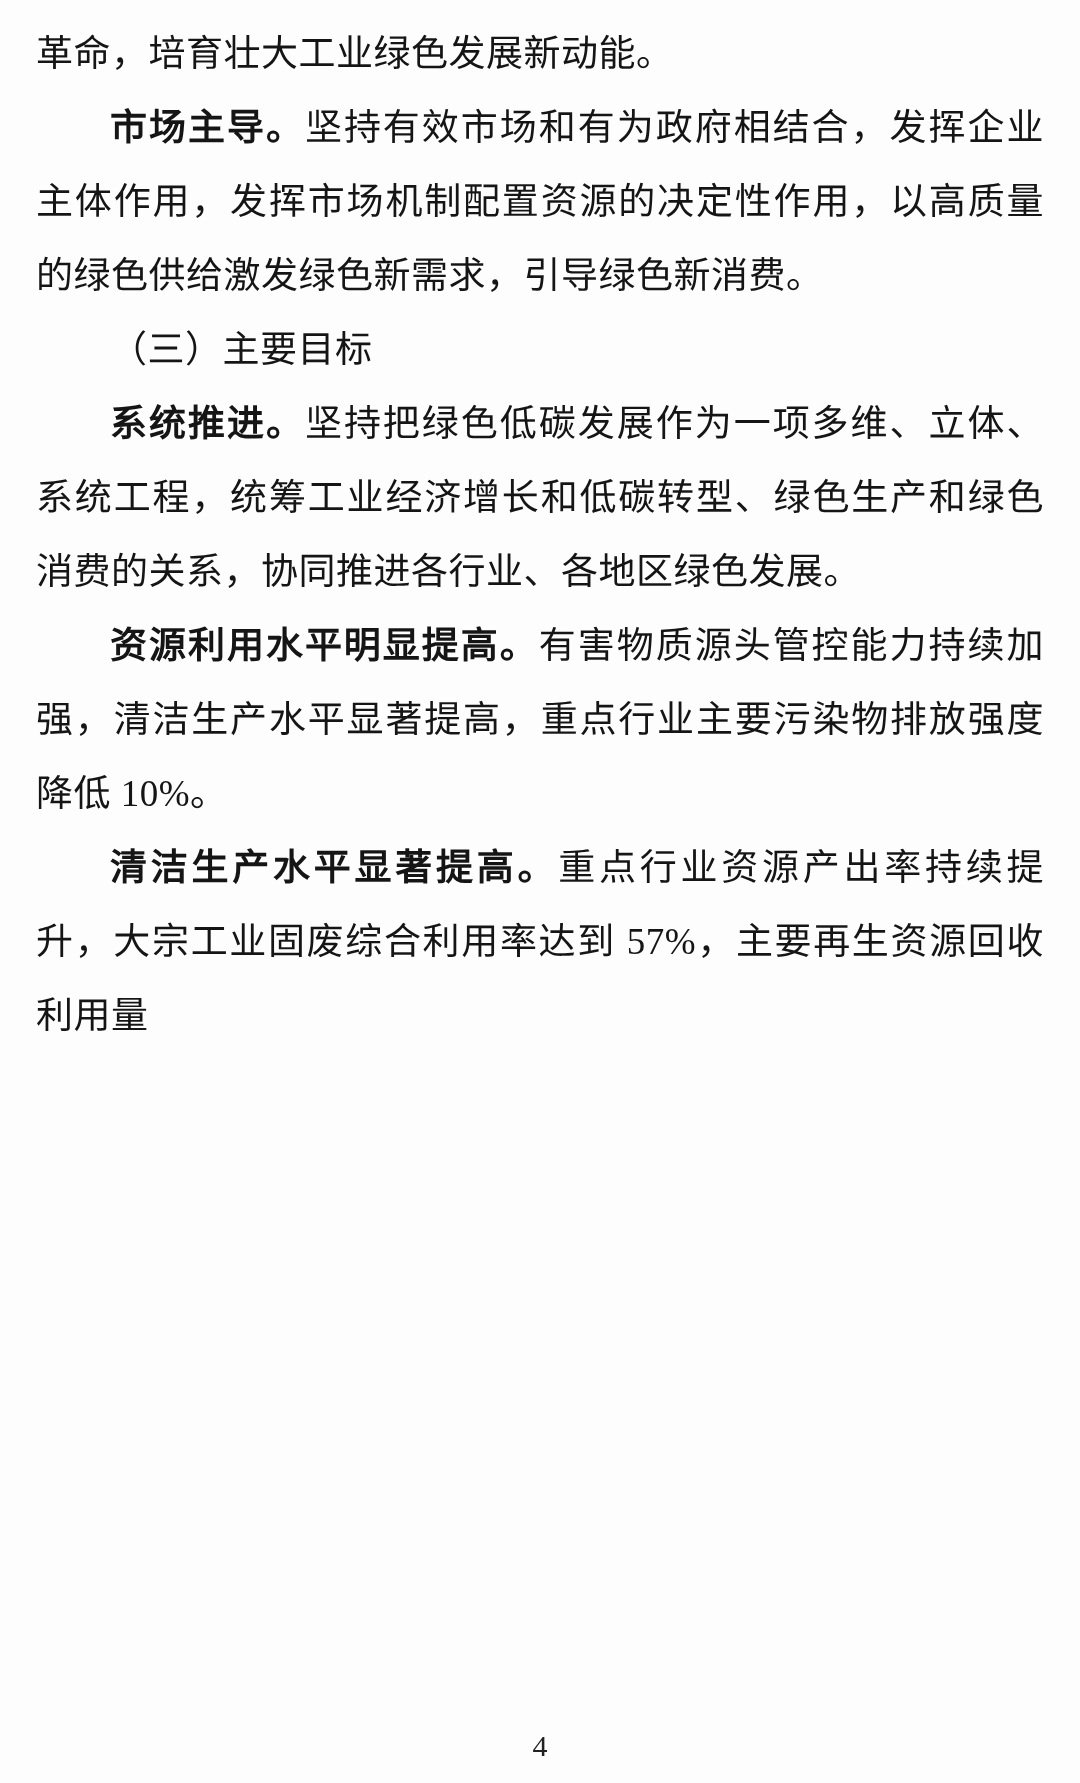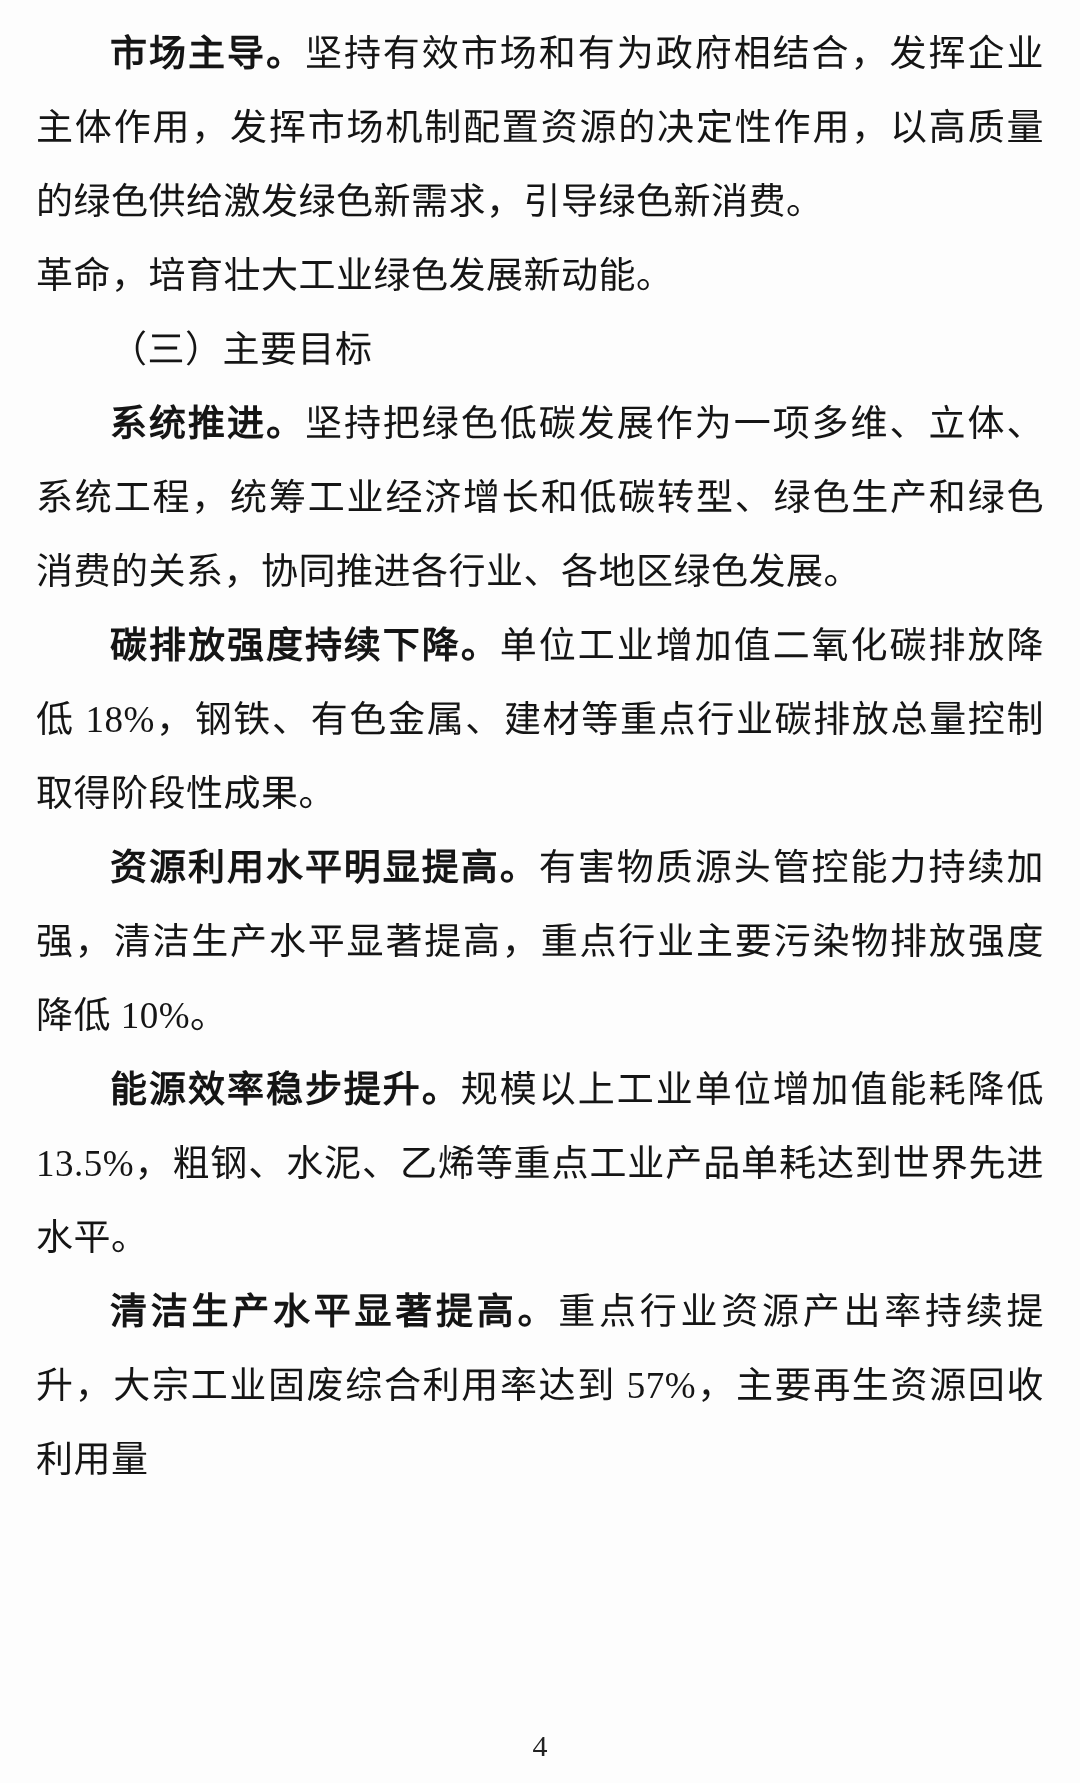--- a/index.html
+++ b/index.html
@@ -55,25 +55,23 @@
     font-size: 30px;
     font-family: "Liberation Serif", "DejaVu Serif", serif;
     color: #222;
   }
 </style>
 </head>
 <body>
 
 <main class="page">
   <section class="content" id="content">
+      <p class="para continuation">革命，培育壮大工业绿色发展新动能。</p>
       <p class="para body"><strong class="lead">市场主导。</strong>坚持有效市场和有为政府相结合，发挥企业主体作用，发挥市场机制配置资源的决定性作用，以高质量的绿色供给激发绿色新需求，引导绿色新消费。</p>
-      <p class="para continuation">革命，培育壮大工业绿色发展新动能。</p>
       <p class="para heading">（三）主要目标</p>
       <p class="para body"><strong class="lead">系统推进。</strong>坚持把绿色低碳发展作为一项多维、立体、系统工程，统筹工业经济增长和低碳转型、绿色生产和绿色消费的关系，协同推进各行业、各地区绿色发展。</p>
-      <p class="para body"><strong class="lead">碳排放强度持续下降。</strong>单位工业增加值二氧化碳排放降低 18%，钢铁、有色金属、建材等重点行业碳排放总量控制取得阶段性成果。</p>
       <p class="para body"><strong class="lead">资源利用水平明显提高。</strong>有害物质源头管控能力持续加强，清洁生产水平显著提高，重点行业主要污染物排放强度降低 10%。</p>
-      <p class="para body"><strong class="lead">能源效率稳步提升。</strong>规模以上工业单位增加值能耗降低 13.5%，粗钢、水泥、乙烯等重点工业产品单耗达到世界先进水平。</p>
       <p class="para body"><strong class="lead">清洁生产水平显著提高。</strong>重点行业资源产出率持续提升，大宗工业固废综合利用率达到 57%，主要再生资源回收利用量</p>
     </section>
   <footer class="footer">
     <span class="page-number">4</span>
   </footer>
 </main>
 
 </body></html>

